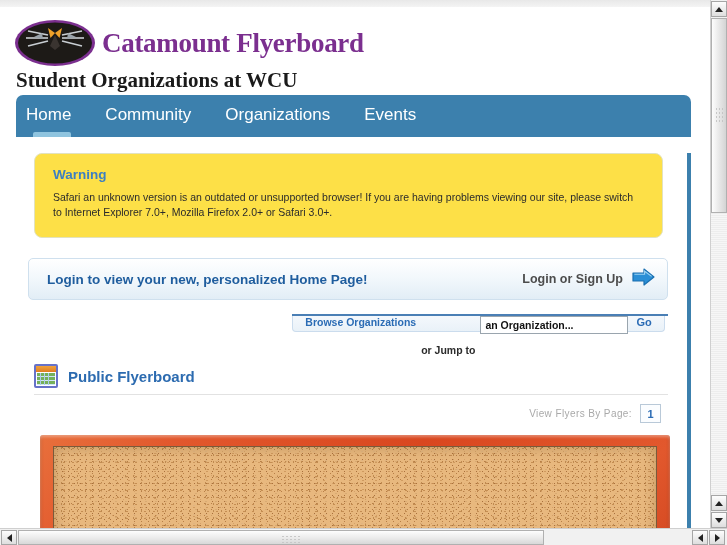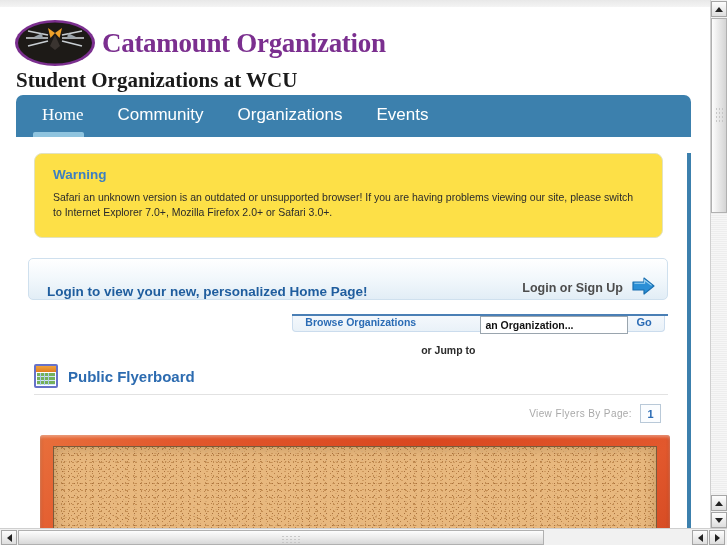--- a/index.html
+++ b/index.html
@@ -184,21 +184,21 @@
   .nav-item {
     position: relative;
     color: #ffffff;
     font-size: 17px;
     padding: 0 17px;
     height: 42px;
     line-height: 40px;
     white-space: nowrap;
     cursor: pointer;
   }
-  .nav-item.first { padding-left: 26px; font-family: Liberation Serif, serif; }
+  .nav-item.first { padding-left: 10px; }
   .nav-item .underline {
     position: absolute;
     left: 17px; right: 17px;
     bottom: 0;
     height: 5px;
     background: #8fc4df;
     border-radius: 2px 2px 0 0;
   }
 
   
@@ -233,21 +233,21 @@
   }
 
   
   .loginbar {
     margin: 20px 19px 0 12px;
     height: 42px;
     background: linear-gradient(to bottom, #ffffff 0%, #f3f8fc 45%, #e2edf6 100%);
     border: 1px solid #cfe0ee;
     border-radius: 5px;
     display: flex;
-    align-items: flex-end;
+    align-items: center;
     justify-content: space-between;
     padding: 0 12px 0 18px;
     box-sizing: border-box;
   }
   .loginbar .lead {
     color: #1f5d9e;
     font-size: 13.5px;
     font-weight: bold;
     cursor: pointer;
   }
@@ -443,21 +443,21 @@
                 <path d="M34 19 L12 19"></path>
                 <path d="M34 22 L14 27"></path>
               <path d="M48 16 L68 12"></path>
                 <path d="M48 19 L70 19"></path>
                 <path d="M48 22 L68 27"></path>
             </g>
             <path d="M28 14 L20 18 L29 20 Z" fill="#9aa3ab"></path>
             <path d="M54 14 L62 18 L53 20 Z" fill="#9aa3ab"></path>
           </svg>
         </div>
-        <div class="brand-title">Catamount Organization</div>
+        <div class="brand-title">Catamount Flyerboard</div>
       </div>
       <div class="brand-sub">Student Organizations at WCU</div>
     </div>
 
     <div class="navwrap">
       <div class="nav">
         <div class="nav-item first">
           <span>Home</span>
           <span class="underline"></span>
         </div>

